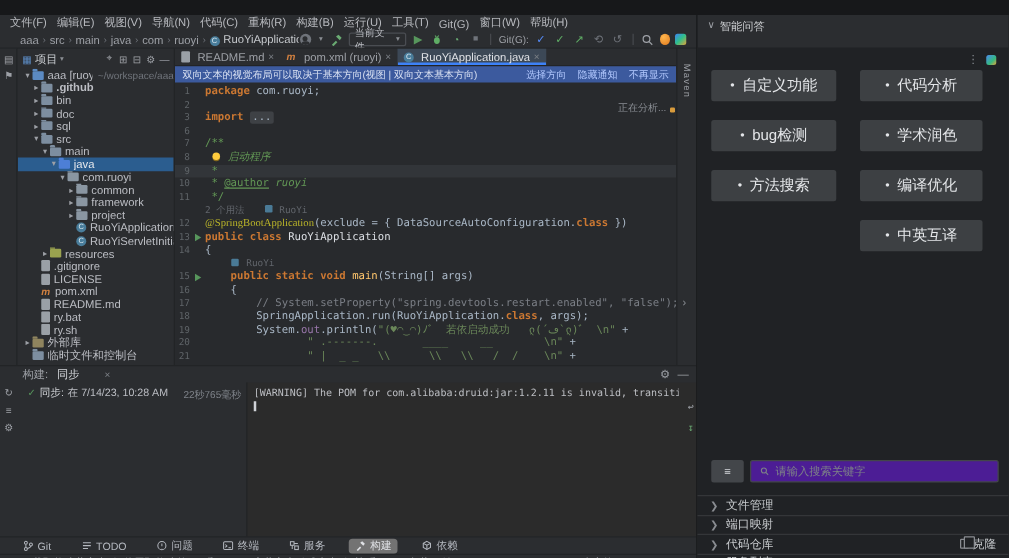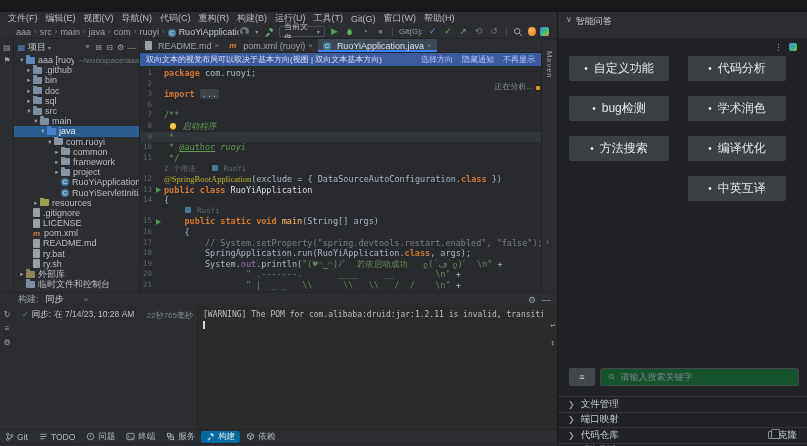--- a/index.html
+++ b/index.html
@@ -92,41 +92,41 @@
   .build-toolcol { width:14px; flex:none; display:flex; flex-direction:column; align-items:center; gap:5px; padding-top:4px; color:#9da0a6; font-size:8px; }
   .build-tree { width:183px; flex:none; font-size:8.5px; padding-top:3px; position:relative; }
   .bt-row { display:flex; align-items:center; gap:3px; padding-left:8px; height:11px; color:#bcbec4; }
   .bt-check { color:#57965c; font-size:8px; }
   .bt-dur { position:absolute; right:4px; top:4px; color:#7f838a; font-size:8px; }
   .build-console { flex:1; min-width:0; background:#2b2b2b; border-left:1px solid #222426; font-family:"DejaVu Sans Mono","Liberation Mono",monospace; font-size:8px; color:#bdbfc4; padding:3px 14px 0 5px; position:relative; line-height:11px; }
   .console-caret { display:inline-block; width:1.5px; height:8px; background:#d0d3d8; vertical-align:-1px; }
   .console-ics { position:absolute; right:2px; top:14px; display:flex; flex-direction:column; gap:6px; color:#9da0a6; font-size:8px; }
 
   
-  .bottom-bar { height:14px; flex:none; border-top:1px solid #222426; display:flex; align-items:center; gap:1px; padding-left:0; font-size:8.5px; color:#b4b8bf; }
+  .bottom-bar { height:14px; flex:none; border-top:1px solid #222426; display:flex; align-items:center; gap:14px; padding-left:13px; font-size:8.5px; color:#b4b8bf; }
   .bb-item { display:flex; align-items:center; gap:3px; padding:1px 5px; border-radius:3px; height:12px; }
-  .bb-item.active { background:#0369a1; color:#dfe1e5; }
+  .bb-item.active { background:#737373; color:#dfe1e5; }
   .status-bar { height:15px; flex:none; border-top:1px solid #222426; display:flex; align-items:center; font-size:8.5px; color:#9da0a6; padding:0 5px; gap:5px; }
   .sb-msg { white-space:nowrap; overflow:hidden; text-overflow:ellipsis; flex:1; min-width:0; }
   .sb-right { display:flex; align-items:center; gap:8px; white-space:nowrap; flex:none; }
   .sb-item { display:flex; align-items:center; gap:2px; }
 
   
   .right-panel { position:absolute; left:557px; top:0; width:250px; height:446px; background:#2b2d30; border-left:1px solid #17181a; }
   .rp-header { height:26px; display:flex; align-items:flex-start; padding:3px 8px 0 8px; gap:4px; font-size:9px; color:#c9cbce; }
   .rp-chev { color:#9da0a6; font-size:8px; }
   .rp-content { position:absolute; left:0; right:0; top:26px; bottom:0; background:#202225; border-bottom:2px solid #9ea0a3; }
   .rp-top-ics { position:absolute; top:4px; right:10px; display:flex; gap:6px; align-items:center; color:#8a8e94; font-size:9px; }
   .rp-logo { width:8px; height:8px; border-radius:2px; background:linear-gradient(135deg,#4d8af0,#35b981 60%,#e2a43a); }
   .ai-grid { position:absolute; top:18px; left:11px; right:21px; display:grid; grid-template-columns:100px 98px; justify-content:space-between; row-gap:15px; }
   .ai-btn { height:25px; background:#3d4043; border-radius:2px; display:flex; align-items:center; justify-content:center; gap:6px; color:#e4e6e9; font-size:12px; cursor:pointer; }
   .ai-bullet { color:#e4e6e9; font-size:10px; line-height:1; }
   .ai-search-row { position:absolute; top:330px; left:11px; right:8px; height:18px; display:flex; gap:5px; }
   .ai-menu-btn { width:26px; height:18px; background:#43464a; border-radius:2px; border:none; color:#d5d7db; font-size:9px; display:flex; align-items:center; justify-content:center; cursor:pointer; }
-  .ai-search { flex:1; background:#14532d; border:1px solid #43464a; border-radius:2px; display:flex; align-items:center; gap:5px; padding:0 7px; }
+  .ai-search { flex:1; background:#4c1d95; border:1px solid #43464a; border-radius:2px; display:flex; align-items:center; gap:5px; padding:0 7px; }
   .ai-search input { background:transparent; border:none; outline:none; color:#aab0b6; font-size:9px; width:100%; font-family:inherit; }
   .ai-search input::placeholder { color:#7d8187; }
   .ai-sections { position:absolute; left:0; right:0; top:358px; }
   .ai-section { height:15.5px; border-top:1px solid #343639; display:flex; align-items:center; gap:6px; padding:0 10px; font-size:9.5px; color:#c8cbce; cursor:pointer; }
   .ai-sec-chev { color:#8a8d92; font-size:8px; }
   .ai-sec-action { margin-left:auto; display:flex; align-items:center; gap:3px; color:#c8cbce; }
   .clone-ic { width:7px; height:8px; border:1px solid #8a8d92; border-radius:1px; position:relative; display:inline-block; }
   .clone-ic::before { content:""; position:absolute; left:2px; top:-3px; width:7px; height:8px; border:1px solid #8a8d92; border-radius:1px; background:#202225; }
 
   svg { display:block; }
@@ -230,21 +230,21 @@
             <span class="ph-ic">—</span>
           </span>
         </div>
         <div class="tree" id="tree">
             <div class="tree-row" style="padding-left: 4px;">
               <span class="chev">▾</span>
               <span class="fi fi-project"></span>
               <span class="tree-label">aaa [ruoyi]</span>
               <span class="tree-hint">~/workspace/aaa</span>
             </div>
-            <div class="tree-row" style="padding-left: 11px;">
+            <div class="tree-row" style="padding-left: 11px; font-weight: bold;">
               <span class="chev">▸</span>
               <span class="fi"></span>
               <span class="tree-label">.github</span>
             </div>
             <div class="tree-row" style="padding-left: 11px;">
               <span class="chev">▸</span>
               <span class="fi"></span>
               <span class="tree-label">bin</span>
             </div>
             <div class="tree-row" style="padding-left: 11px;">

